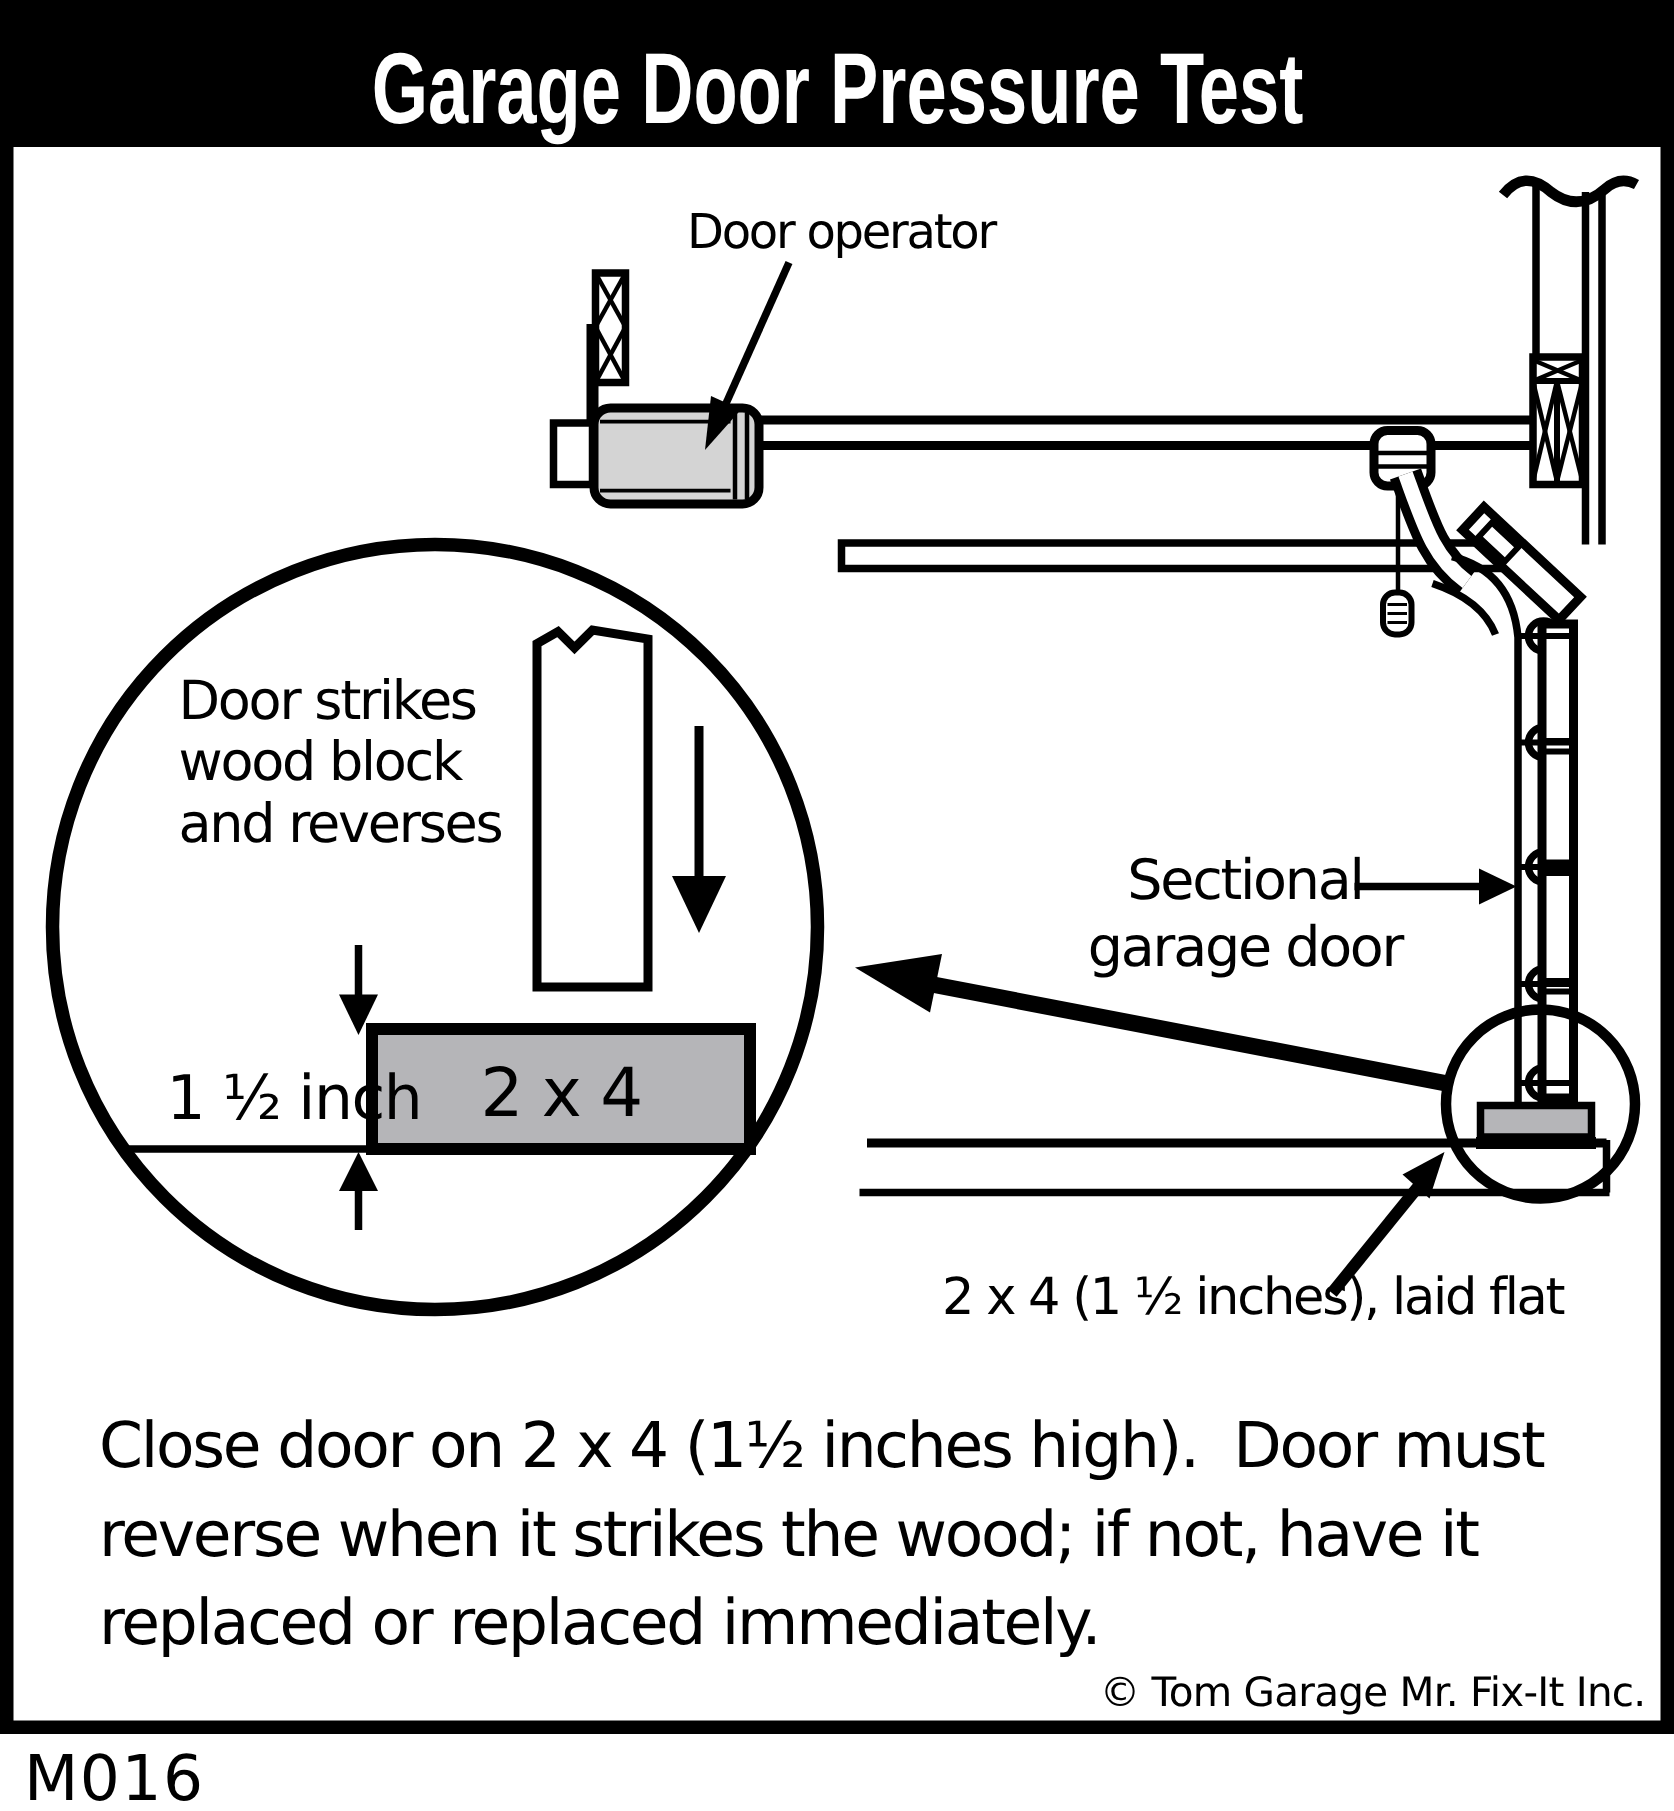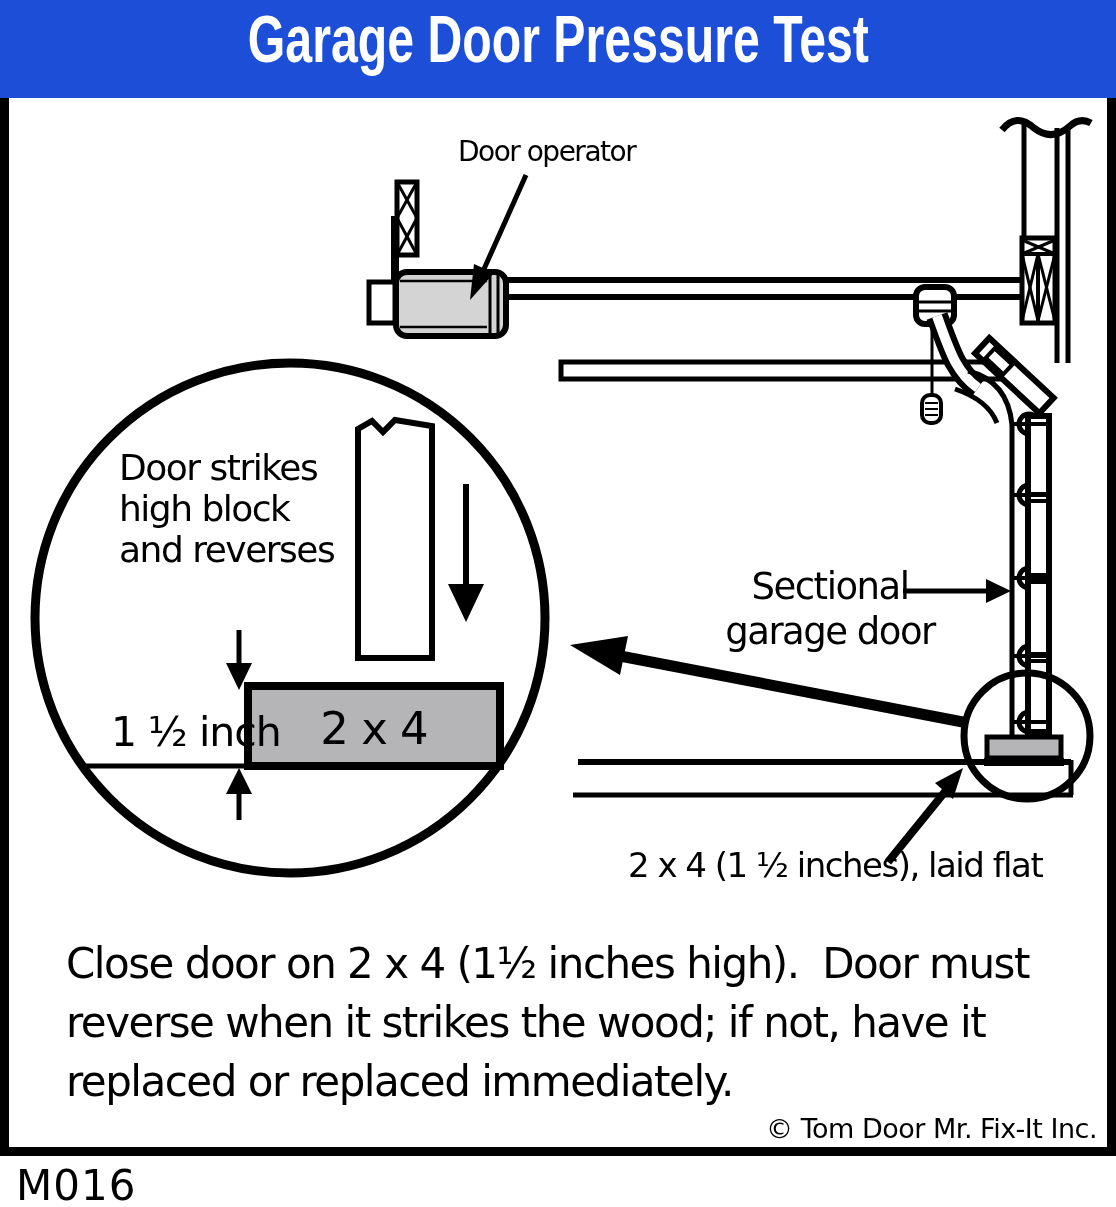--- a/index.html
+++ b/index.html
@@ -1,28 +1,28 @@
 <!DOCTYPE html>
 <html><head>
 <meta charset="utf-8">
 <style>
   html,body{margin:0;padding:0;background:#fff;}
   .page{position:relative;width:1116px;height:1207px;background:#fff;overflow:hidden;
         font-family:"DejaVu Sans",sans-serif;color:#000;}
-  .title-bar{position:absolute;left:0;top:0;width:1116px;height:98px;background:#1d4ed8;
-             display:flex;align-items:flex-start;justify-content:center;}
+  .title-bar{position:absolute;left:0;top:0;width:1116px;height:98px;background:#000000;
+             display:flex;align-items:flex-end;justify-content:center;}
   .title-text{color:#fff;font-family:"Liberation Sans",sans-serif;font-weight:bold;
               font-size:67px;letter-spacing:0px;display:inline-block;
               transform:scaleX(0.72);transform-origin:center;white-space:nowrap;}
   .frame{position:absolute;left:0;top:0;width:1116px;height:1156px;
          border:9px solid #000;box-sizing:border-box;}
   svg.diagram{position:absolute;left:0;top:0;}
   .lbl{position:absolute;white-space:pre;}
   .hand{font-family:"DejaVu Sans",sans-serif;}
-  .lbl-door-operator{left:458px;top:135px;font-size:28px;letter-spacing:-1.5px;}
+  .lbl-door-operator{left:458px;top:135px;font-size:32px;letter-spacing:-1.5px;}
   .lbl-sectional{left:719px;top:564px;width:222px;text-align:center;font-size:37px;
                  line-height:45px;letter-spacing:-1.5px;}
   .lbl-flat{left:628px;top:845px;font-size:34px;letter-spacing:-1.5px;}
   .lbl-detail{left:119px;top:447px;font-size:36px;line-height:41px;letter-spacing:-1.5px;}
   .lbl-height{left:111px;top:708px;font-size:41px;letter-spacing:-1px;}
   .lbl-block{left:248px;top:702px;width:252px;text-align:center;font-size:45px;letter-spacing:-1px;}
   .caption{position:absolute;left:66px;top:934px;font-size:42px;line-height:59px;
            letter-spacing:-1.5px;}
   .caption div{white-space:pre;}
   .copyright{left:600px;top:1113px;width:497px;text-align:right;font-size:27px;letter-spacing:-0.5px;}
@@ -178,29 +178,29 @@
       </g>
     </g>
   </svg>
 
   <div class="lbl hand lbl-door-operator">Door operator</div>
 
   <div class="lbl hand lbl-sectional"><div>Sectional</div><div>garage door</div></div>
 
   <div class="lbl hand lbl-flat">2 x 4 (1 ½ inches), laid flat</div>
 
-  <div class="lbl hand lbl-detail"><div>Door strikes</div><div>high block</div><div>and reverses</div></div>
+  <div class="lbl hand lbl-detail"><div>Door strikes</div><div>wood block</div><div>and reverses</div></div>
 
   <div class="lbl hand lbl-height">1 ½ inch</div>
 
   <div class="lbl hand lbl-block">2 x 4</div>
 
   <div class="caption hand">
       <div>Close door on 2 x 4 (1½ inches high).  Door must</div>
       <div>reverse when it strikes the wood; if not, have it</div>
       <div>replaced or replaced immediately.</div>
     </div>
 
-  <div class="lbl hand copyright">© Tom Door Mr. Fix-It Inc.</div>
+  <div class="lbl hand copyright">© Tom Garage Mr. Fix-It Inc.</div>
 
   <div class="lbl hand figure-id">M016</div>
 
 </div>
 
 </body></html>

